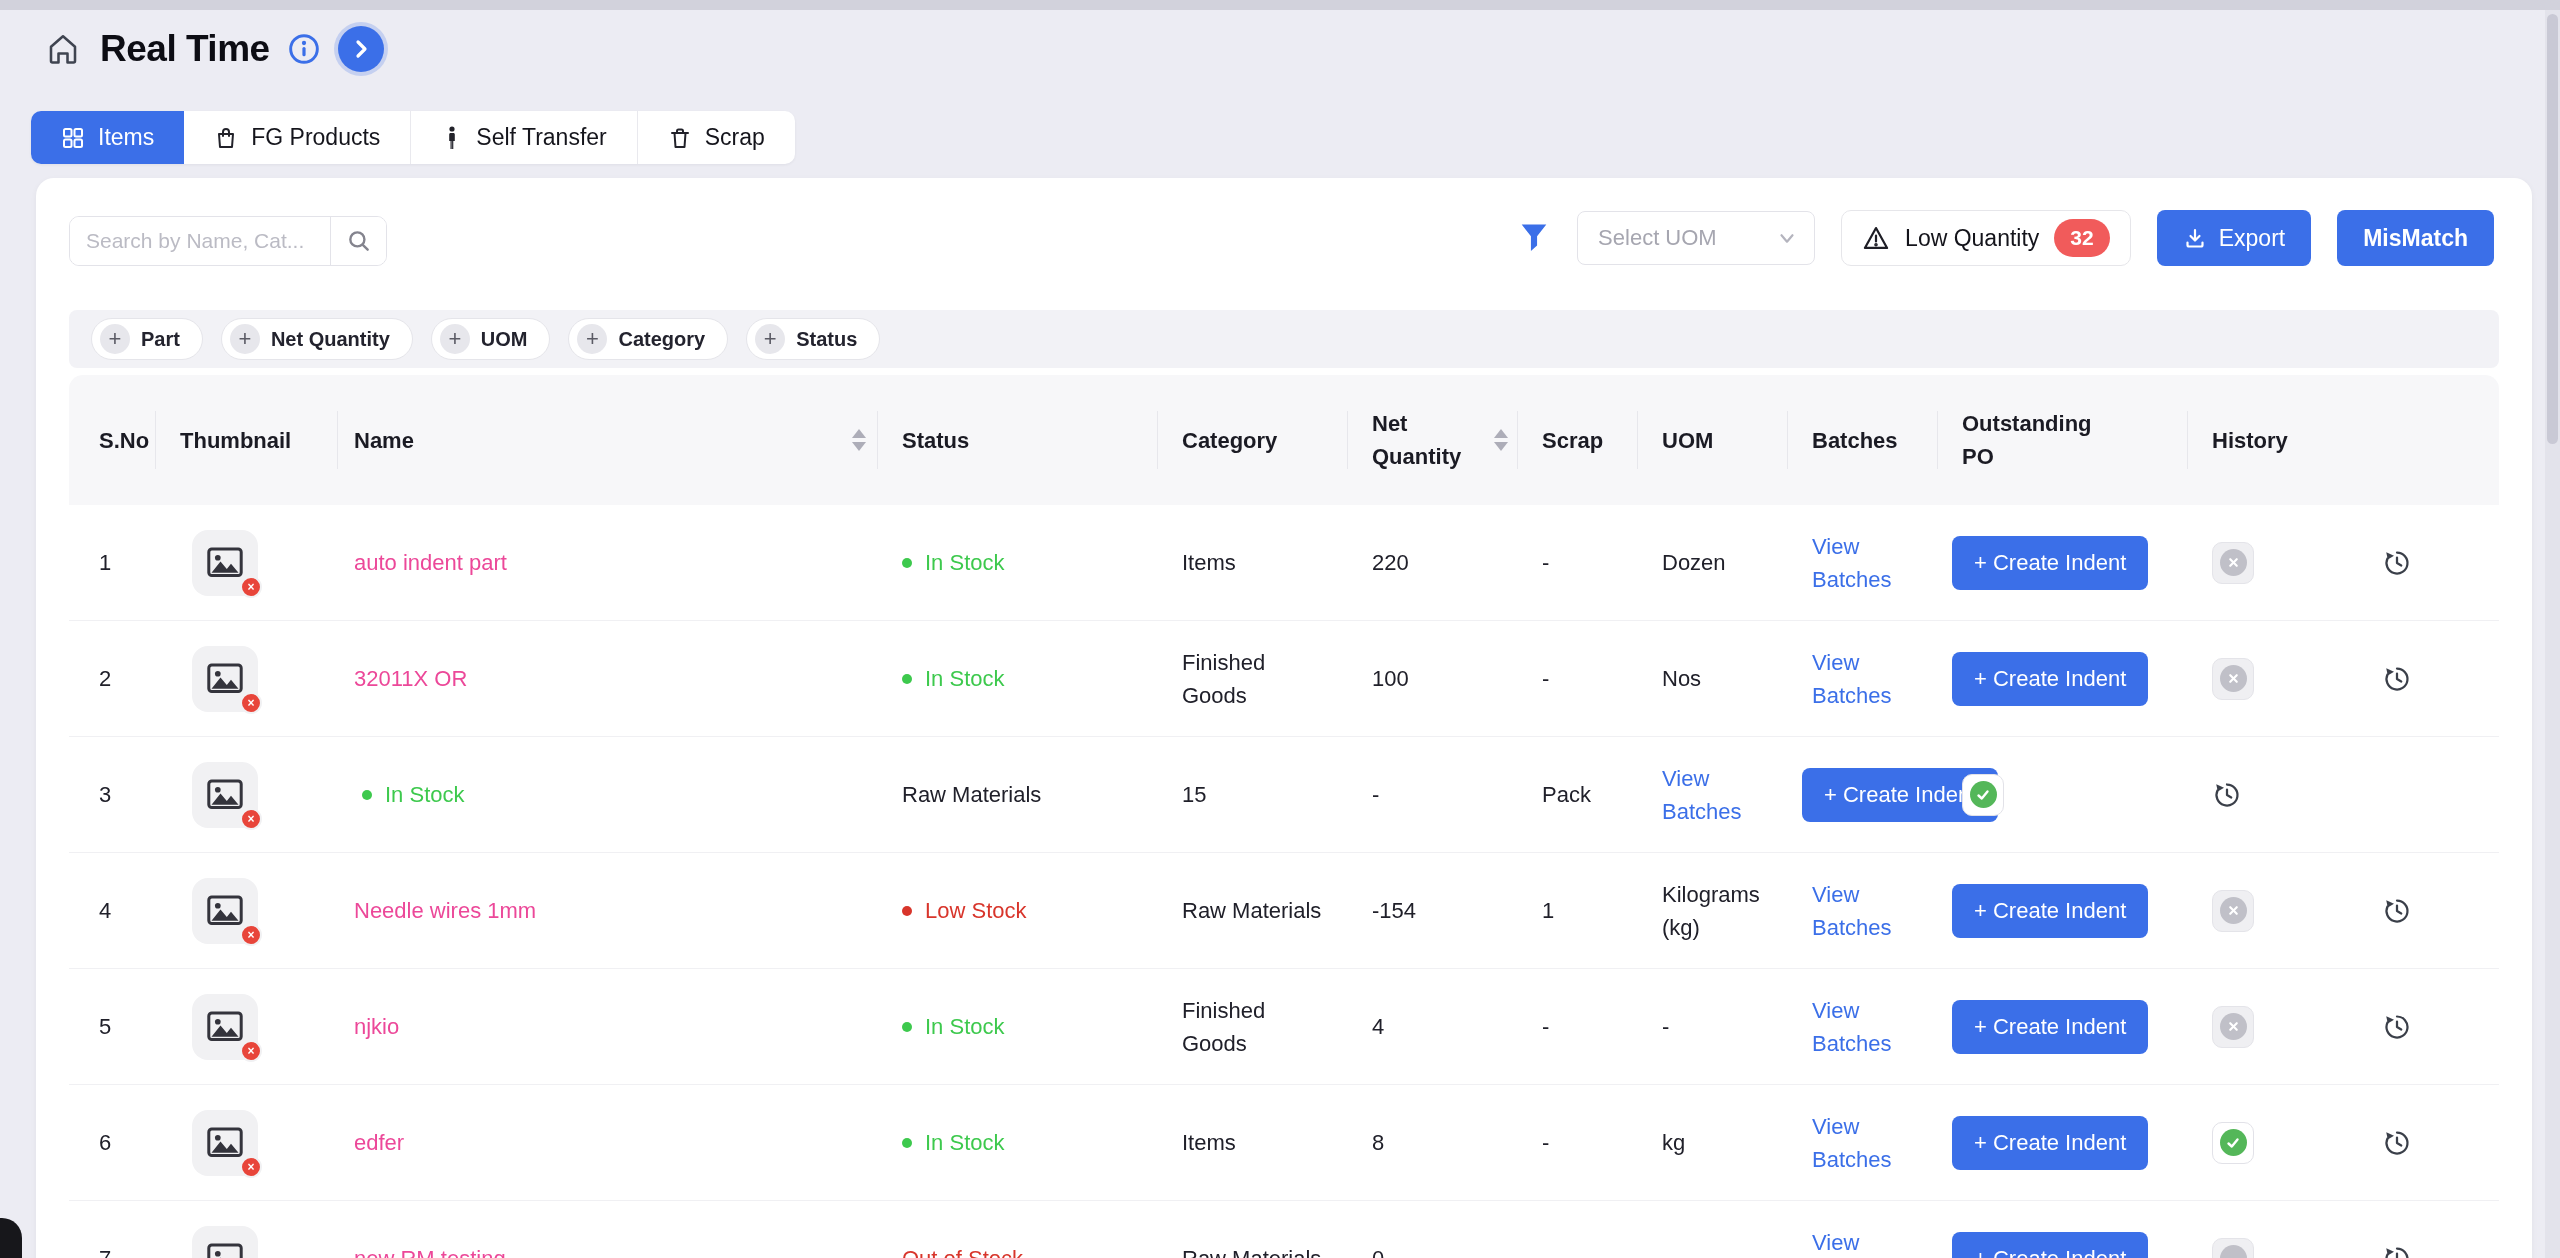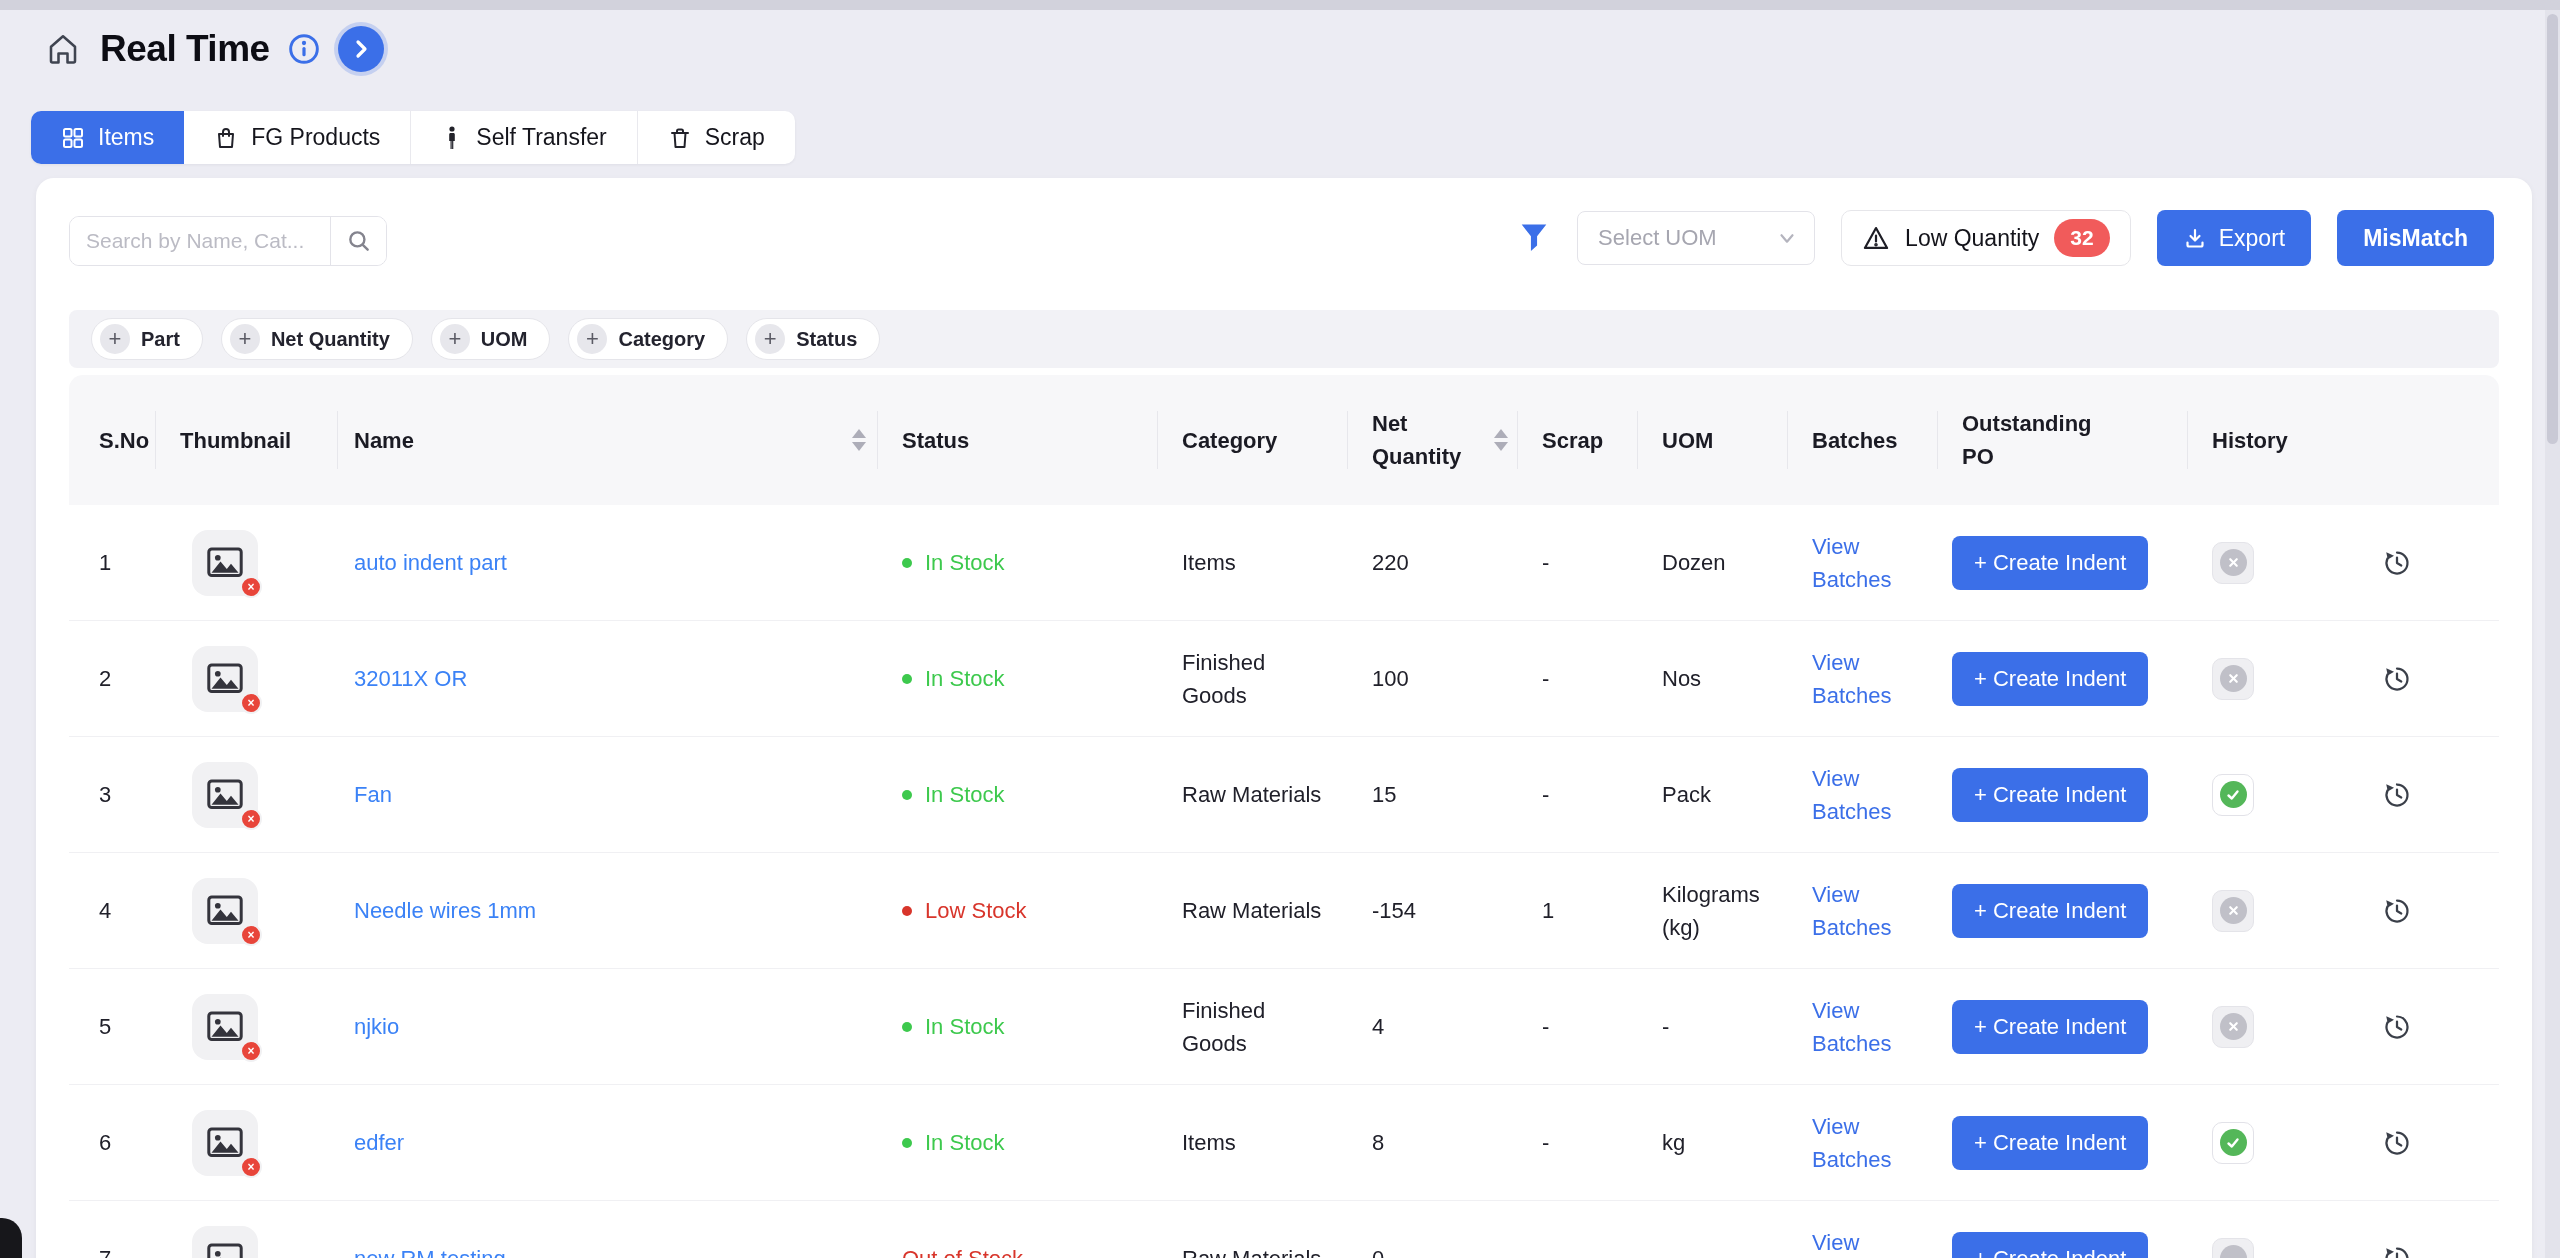--- a/index.html
+++ b/index.html
@@ -68,21 +68,21 @@
   .sort i { display:block; width:0; height:0; border-left:7px solid transparent; border-right:7px solid transparent; }
   .sort .up { border-bottom:9px solid #ADADB8; margin-bottom:4px; }
   .sort .down { border-top:9px solid #ADADB8; }
 
   .tr { height:116px; align-items:center; border-bottom:1px solid #F0F0F3; font-size:22px; color:#20202A; }
   .td { padding-left:24px; padding-right:20px; line-height:1.5; }
   .td.sno { padding-left:30px; }
   .td.thumb-cell { padding-left:36px; }
   .thumb { width:66px; height:66px; border-radius:16px; background:#F1F1F3; display:flex; align-items:center; justify-content:center; position:relative; cursor:pointer; }
   .thumb .img-badge { position:absolute; right:-4px; bottom:-2px; width:22px; height:22px; border-radius:50%; background:#E8453A; border:2px solid #F1F1F3; display:flex; align-items:center; justify-content:center; color:#fff; font-size:12px; font-weight:700; }
-  .name-link { padding-left:16px; color:#3b82f6; cursor:pointer; }
+  .name-link { padding-left:16px; color:#ec4899; cursor:pointer; }
   .status { display:flex; align-items:center; gap:13px; }
   .status .dot { width:10px; height:10px; border-radius:50%; flex:none; }
   .status.green { color:#3DC94D; } .status.green .dot { background:#3DC94D; }
   .status.red { color:#D8352B; } .status.red .dot { background:#D8352B; }
   .batches { color:#3B6FE8; max-width:112px; cursor:pointer; }
   .create-btn { height:54px; border:none; border-radius:8px; background:#3B6FE8; color:#fff; font-size:22px; font-family:"Liberation Sans", sans-serif; padding:0 22px; cursor:pointer; white-space:nowrap; }
   .opo { width:42px; height:42px; border-radius:10px; display:flex; align-items:center; justify-content:center; cursor:pointer; }
   .opo.cross { background:#EFEFF2; border:1px solid #E4E4E9; }
   .opo.check { background:#fff; border:1px solid #E2E2E8; }
   .opo .circ { width:27px; height:27px; border-radius:50%; display:flex; align-items:center; justify-content:center; }
@@ -357,21 +357,20 @@
           <div class="td thumb-cell">
             <div class="thumb">
               <svg width="36" height="32" viewBox="0 0 24 21" fill="none">
                 <rect x="1.2" y="1.2" width="21.6" height="17.6" rx="2" stroke="#34343C" stroke-width="2"></rect>
                 <circle cx="7.2" cy="7" r="1.9" fill="#34343C"></circle>
                 <path d="M3 17 L9 9.5 L13.2 14.5 L16 11 L21 17 Z" fill="#34343C"></path>
               </svg>
               <span class="img-badge">×</span>
             </div>
           </div>
-          <div class="td name-link">Fan</div>
           <div class="td status green">
             <span class="dot"></span>
             <span>In Stock</span>
           </div>
           <div class="td">Raw Materials</div>
           <div class="td">15</div>
           <div class="td">-</div>
           <div class="td">Pack</div>
           <div class="td"><span class="batches" style="display:inline-block">View Batches</span></div>
           <div class="td" style="padding-left:14px"><button class="create-btn">+ Create Indent</button></div>

